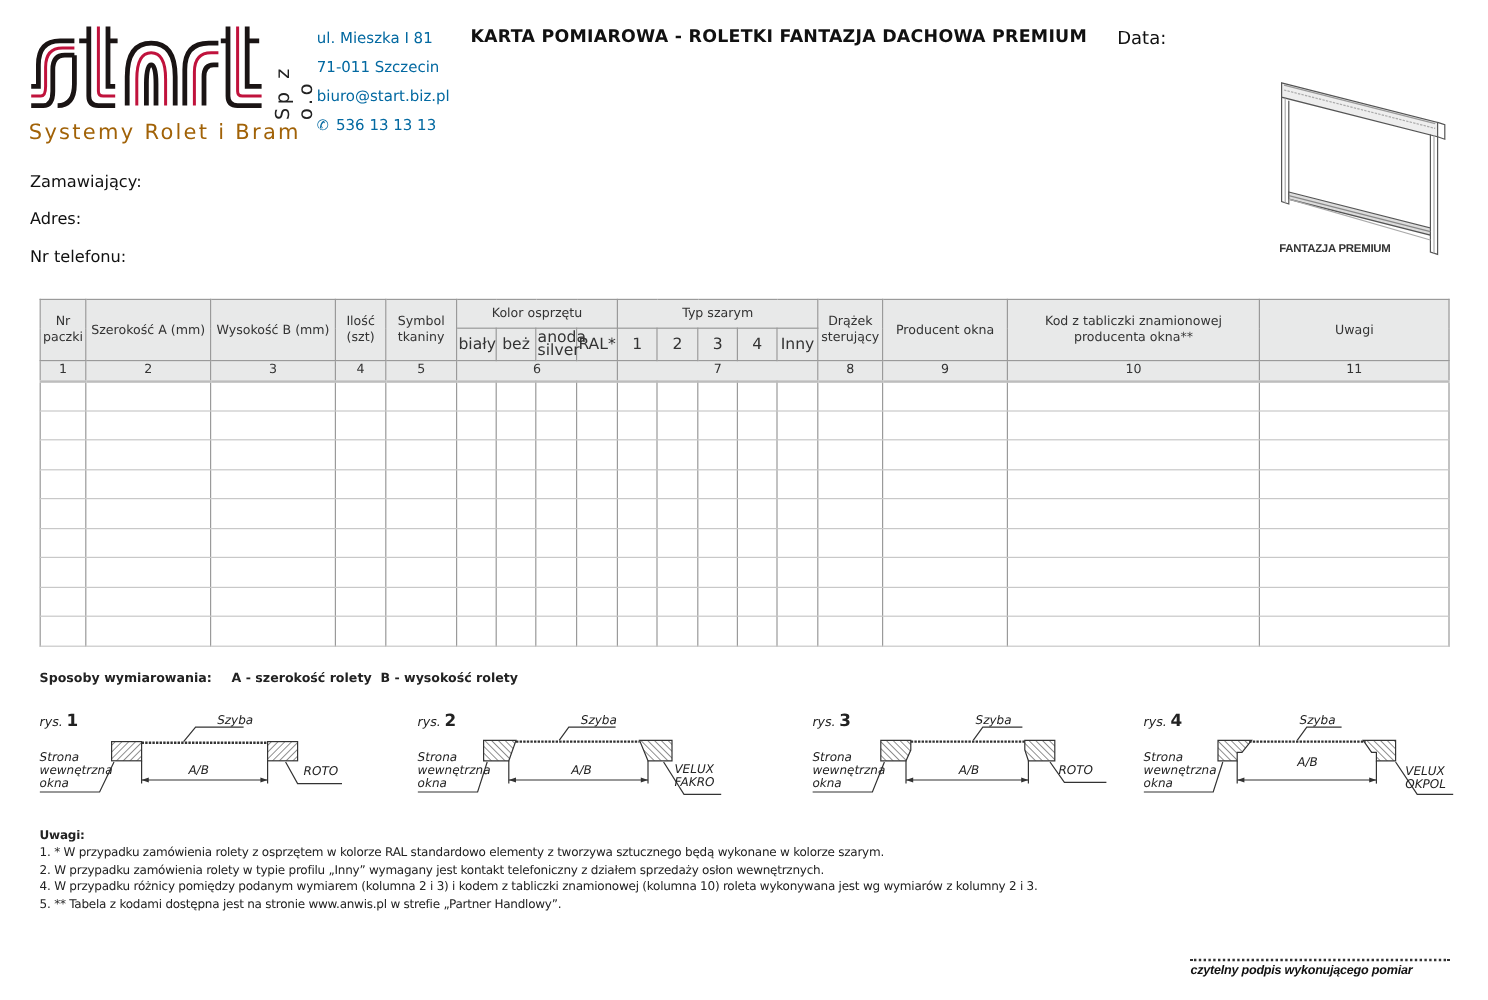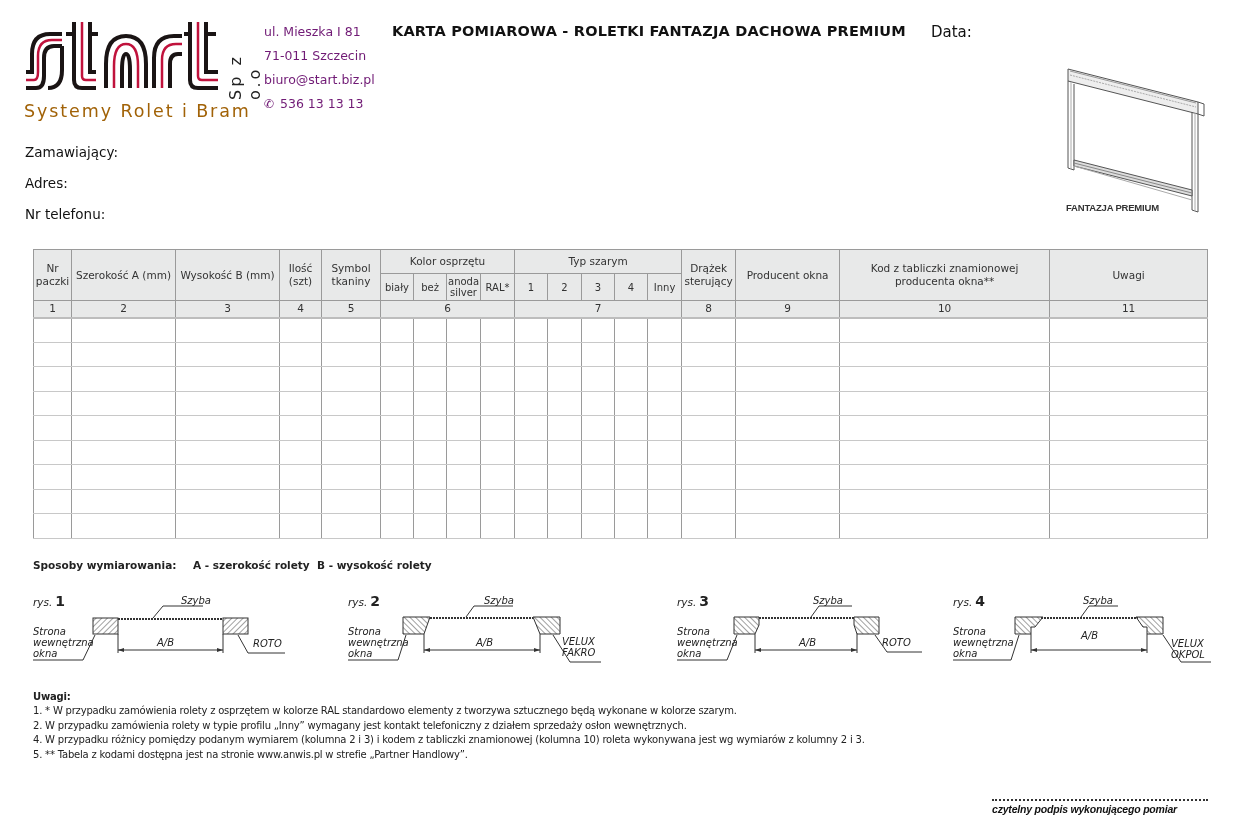--- a/index.html
+++ b/index.html
@@ -11,40 +11,40 @@
   
   .logo { left: 22px; top: 18px; width: 225px; height: 105px; }
   .logo-word { position: absolute; left: 0; top: 0; width: 200px; height: 75px; }
   .logo-spzoo { position: absolute; left: 204px; top: 4px; width: 22px; height: 78px;
     font-size: 16px; letter-spacing: 3px; writing-mode: vertical-rl; transform: rotate(180deg);
     color: #222; font-family: "DejaVu Sans", sans-serif; }
   .logo-tagline { position: absolute; left: 2px; top: 83px; font-size: 17.5px; letter-spacing: 1.9px;
     font-family: "DejaVu Sans", sans-serif; color: #a16207; white-space: nowrap; }
 
   
-  .contact { left: 264px; top: 23px; font-family: "DejaVu Sans", sans-serif; font-size: 12.5px; color: #701a75; }
+  .contact { left: 264px; top: 23px; font-family: "DejaVu Sans", sans-serif; font-size: 12.5px; color: #0369a1; }
   .contact div { height: 24px; line-height: 18px; white-space: nowrap; }
   .contact .phone-icon { display: inline-block; width: 12px; margin-right: 4px; font-size: 12px; }
 
   .title { left: 392px; top: 23px; font-family: "DejaVu Sans", sans-serif; font-weight: bold; font-size: 14.5px; letter-spacing: 0.2px; white-space: nowrap; }
   .date-label { left: 931px; top: 23px; font-family: "DejaVu Sans", sans-serif; font-size: 15px; white-space: nowrap; }
 
   .customer { left: 25px; top: 143px; font-family: "DejaVu Sans", sans-serif; font-size: 13.5px; }
   .customer div { height: 31px; line-height: 18px; }
 
   .product-img { left: 1058px; top: 64px; width: 155px; height: 150px; }
   .product-caption { position: absolute; left: 8px; top: 138px; font-size: 9.5px; font-weight: bold; color: #333; white-space: nowrap; letter-spacing: -0.2px; }
 
   
   table.grid { position: absolute; left: 33px; top: 249px; width: 1174px; border-collapse: collapse; table-layout: fixed;
     font-family: "DejaVu Sans", sans-serif; font-size: 10.5px; color: #333; }
   table.grid td, table.grid th { border: 1px solid #9a9a9a; text-align: center; vertical-align: middle; font-weight: normal; padding: 0 1px; line-height: 13px; }
   table.grid thead th { background: #e8e9e9; }
   table.grid tr.hdr1 th { height: 24px; }
-  table.grid tr.hdr2 th { height: 27px; font-size: 10px; line-height: 11px; }
+  table.grid tr.hdr2 th { height: 27px; font-size: 13px; line-height: 11px; }
   table.grid tr.num td { background: #e8e9e9; height: 17px; font-size: 10.5px; }
   table.grid tbody tr.row td { height: 24.5px; border-top: 1px solid #c8c8c8; border-bottom: 1px solid #c8c8c8; }
   table.grid tbody tr.row td { border-left: 1px solid #9a9a9a; border-right: 1px solid #9a9a9a; }
   table.grid tr.num td { border-bottom: 2px solid #bdbdbd; }
 
   
   .methods { left: 33px; top: 559px; font-family: "DejaVu Sans", sans-serif; font-weight: bold; font-size: 10.5px; color: #222; white-space: nowrap; }
   .methods span { position: absolute; top: 0; }
 
   .fig { position: absolute; top: 590px; width: 300px; height: 80px; font-family: "DejaVu Sans", sans-serif; font-style: italic; color: #222; }

